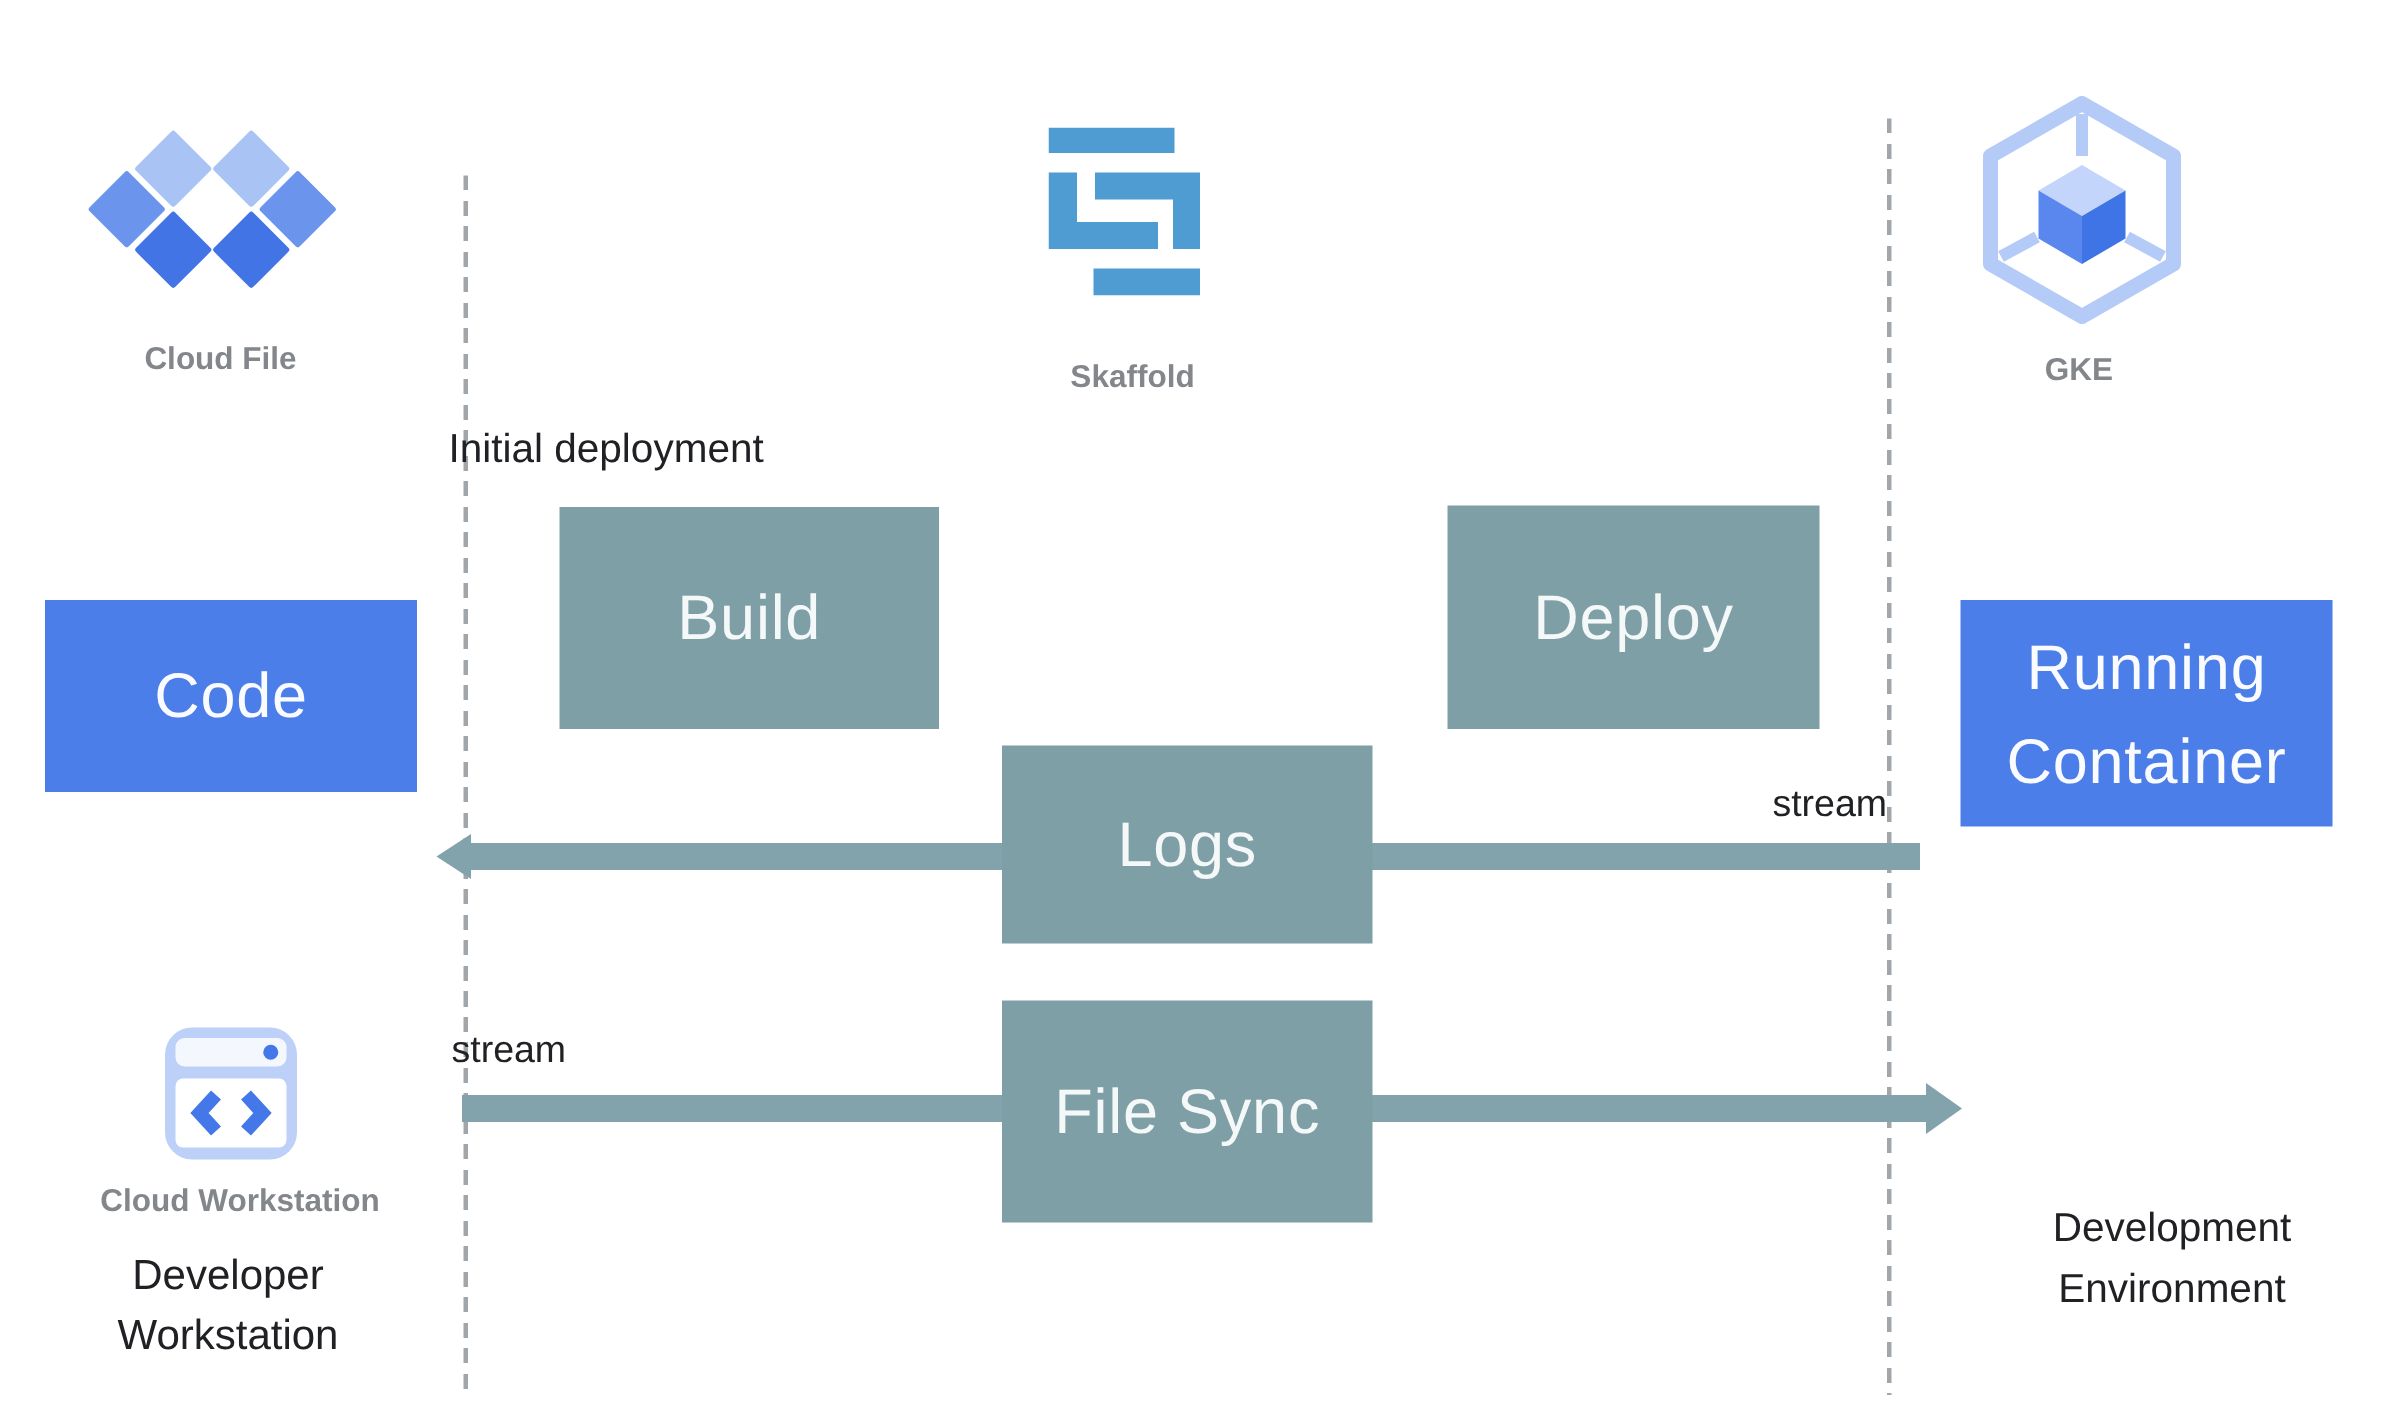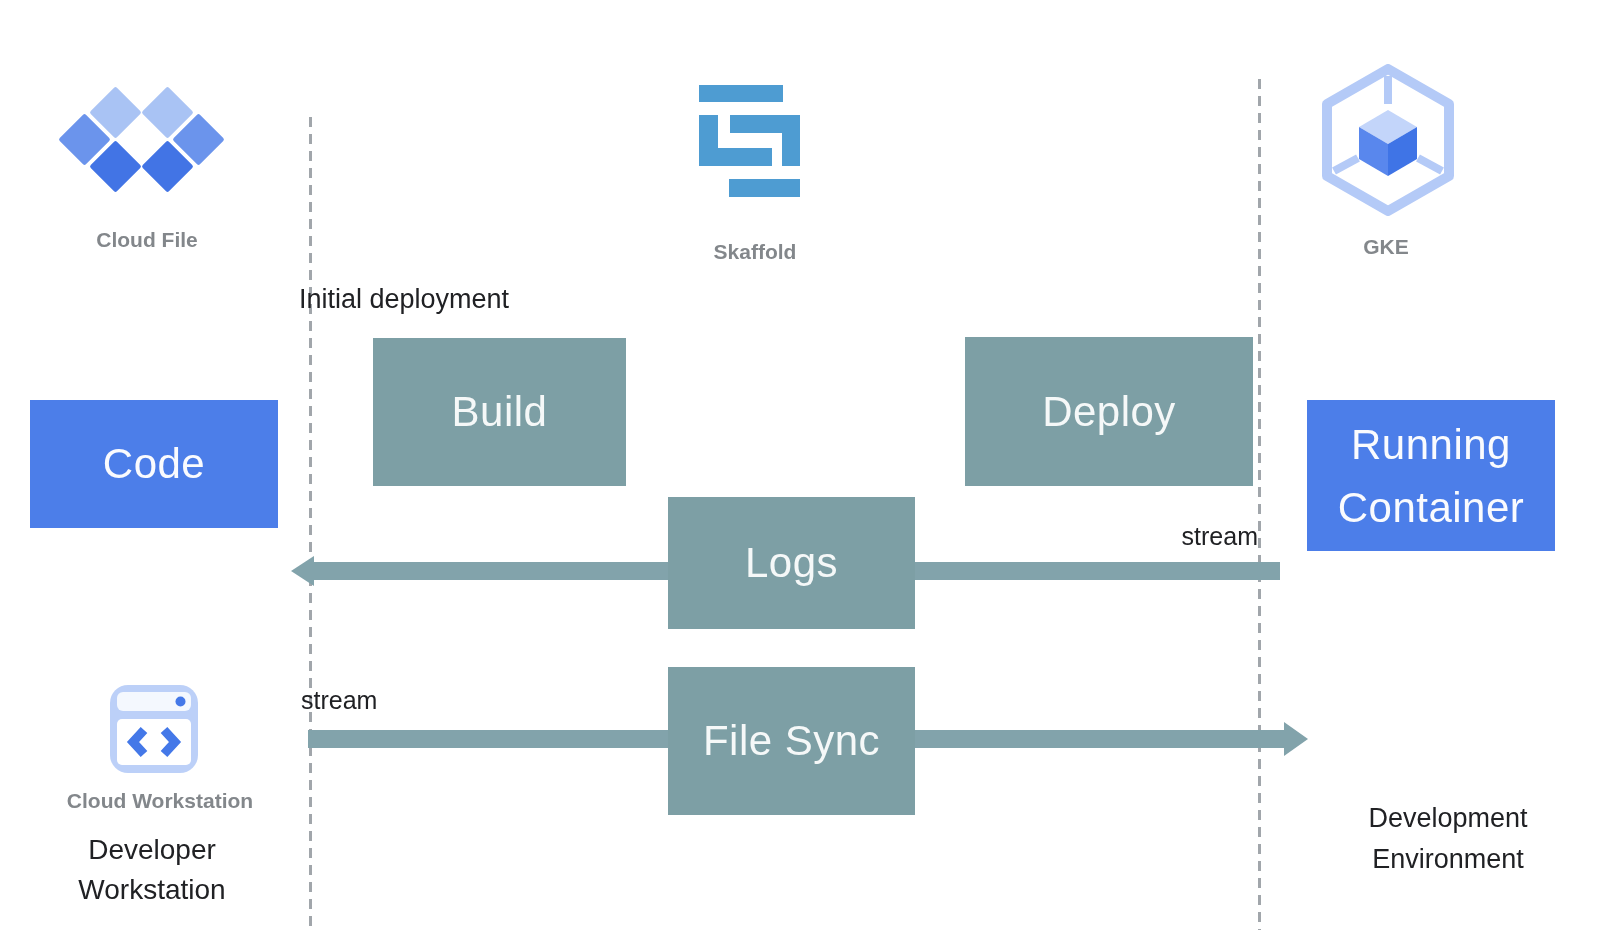--- a/index.html
+++ b/index.html
@@ -71,21 +71,21 @@
   </svg>
   <div class="tool-label" style="left:1281px;top:235px;width:210px;">GKE</div>
 
   <div class="note" style="left:299px;top:284px;font-size:27px;">Initial deployment</div>
 
   <div class="node blue" style="left:30px;top:400px;width:248px;height:128px;">Code</div>
 
   <div class="node teal" style="left:373px;top:338px;width:253px;height:148px;">Build</div>
 
 
-  <div class="node teal" style="left:965px;top:337px;width:288px;height:149px;">Deploy</div>
+  <div class="node teal" style="left:965px;top:337px;width:248px;height:149px;">Deploy</div>
 
   <div class="node teal" style="left:668px;top:497px;width:247px;height:132px;">Logs</div>
 
   <div class="node teal" style="left:668px;top:667px;width:247px;height:148px;">File Sync</div>
 
   <div class="node blue two-line" style="left:1307px;top:400px;width:248px;height:151px;">Running
 Container</div>
 
   <div>
     <div class="shaft" style="left:313px;top:562px;width:967px;"></div>

